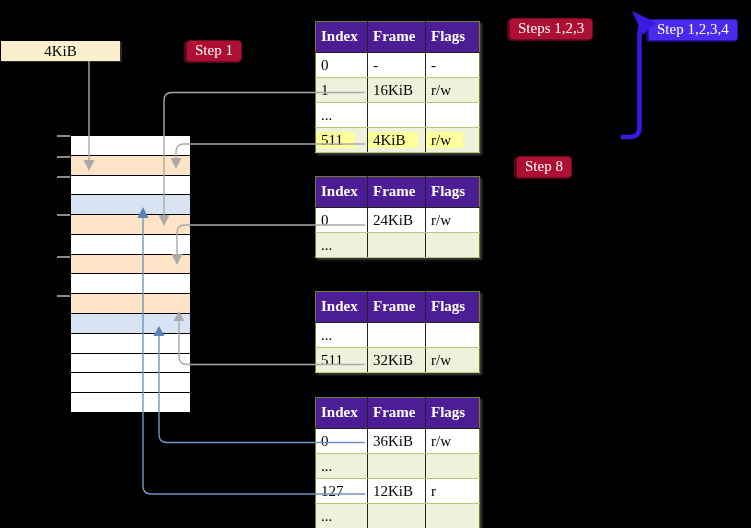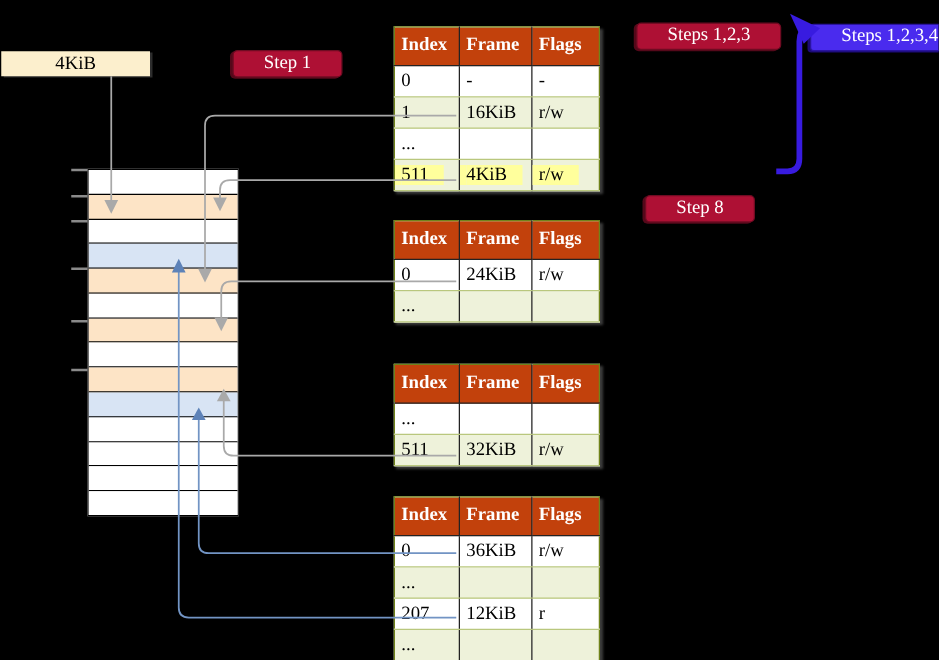--- a/index.html
+++ b/index.html
@@ -6,39 +6,39 @@
   #stage{position:relative;width:751px;height:528px;background:#000;overflow:hidden;
          font-family:"Liberation Serif","DejaVu Serif",serif;color:#000;}
 
   
   #root-pointer{position:absolute;left:1px;top:41px;width:119px;height:20px;
     background:#fcefcd;text-align:center;font-size:15px;line-height:20px;
     box-shadow:2px 1px 0 rgba(130,130,130,.35);}
 
   
   .badge{position:absolute;color:#fff;font-size:15px;line-height:17px;
-    padding:1px 24px 2px;border-radius:4px;white-space:nowrap;text-align:center;}
+    padding:1px 8px 2px;border-radius:4px;white-space:nowrap;text-align:center;}
   .badge.red{background:#ae1034;border:1px solid #6f0b22;box-shadow:-2px 1px 0 #55081a;}
   .badge.blue{background:#4a2bee;border:1px solid #2a14a0;box-shadow:-2px 1px 0 #1d0b77;}
   #badge-step0{left:186px;top:40px;}
   #badge-steps123{left:509px;top:18px;}
   #badge-steps1234{left:648px;top:19px;border-radius:3px;}
   #badge-step4{left:516px;top:156px;}
 
   
   #memory-strip{position:absolute;left:70px;top:135px;width:121px;height:278px;
     border:1px solid #000;box-sizing:border-box;display:flex;flex-direction:column;background:#fff;}
   .mrow{flex:1;border-bottom:1px solid #000;}
   .mrow:last-child{border-bottom:none;}
   .tick{position:absolute;left:57px;width:13px;height:2px;background:#8a8a8a;}
 
   
   .pt{position:absolute;left:315px;border-collapse:collapse;background:#fff;font-size:15px;
       border:1px solid #70831a;box-shadow:2px 2px 2px rgba(175,175,175,.35);}
-  .pt th{background:#c2410c;color:#fff;font-weight:bold;text-align:left;height:31px;
+  .pt th{background:#4c1d95;color:#fff;font-weight:bold;text-align:left;height:31px;
       padding:0 4px 1px 5px;border-right:1px solid #222;border-bottom:1px solid #222;
       box-sizing:border-box;font-size:15px;}
   .pt th:last-child{border-right:none;}
   .pt td{height:25px;padding:0 4px 0 5px;border-right:1px solid #222;
       border-bottom:1px solid #b9c77d;box-sizing:border-box;background:#fff;}
   .pt td:last-child{border-right:none;}
   .pt tr.shade td{background:#eef2da;}
   .col-index{width:52px;} .col-frame{width:58px;} .col-flags{width:54px;}
   .hl{background:#ffff9c;box-shadow:-5px 0 0 #ffff9c;padding-right:12px;}
 
@@ -49,21 +49,21 @@
 </style>
 </head>
 <body>
 
 <div id="stage">
 
   <div id="root-pointer">4KiB</div>
 
   <span id="badge-step0" class="badge red">Step 1</span>
   <span id="badge-steps123" class="badge red">Steps 1,2,3</span>
-  <span id="badge-steps1234" class="badge blue">Steps 1,2,3,4</span>
+  <span id="badge-steps1234" class="badge blue">Step 1,2,3,4</span>
   <span id="badge-step4" class="badge red">Step 8</span>
 
   <div id="memory-strip">
       <div class="mrow" style="background: rgb(255, 255, 255);"></div>
       <div class="mrow" style="background: rgb(253, 228, 198);"></div>
       <div class="mrow" style="background: rgb(255, 255, 255);"></div>
       <div class="mrow" style="background: rgb(216, 228, 244);"></div>
       <div class="mrow" style="background: rgb(253, 228, 198);"></div>
       <div class="mrow" style="background: rgb(255, 255, 255);"></div>
       <div class="mrow" style="background: rgb(253, 228, 198);"></div>
@@ -185,21 +185,21 @@
         <td>0</td>
         <td>36KiB</td>
         <td>r/w</td>
       </tr>
       <tr class="shade">
         <td>...</td>
         <td></td>
         <td></td>
       </tr>
       <tr>
-        <td>207</td>
+        <td>127</td>
         <td>12KiB</td>
         <td>r</td>
       </tr>
       <tr class="shade">
         <td>...</td>
         <td></td>
         <td></td>
       </tr>
     </tbody>
   </table>

